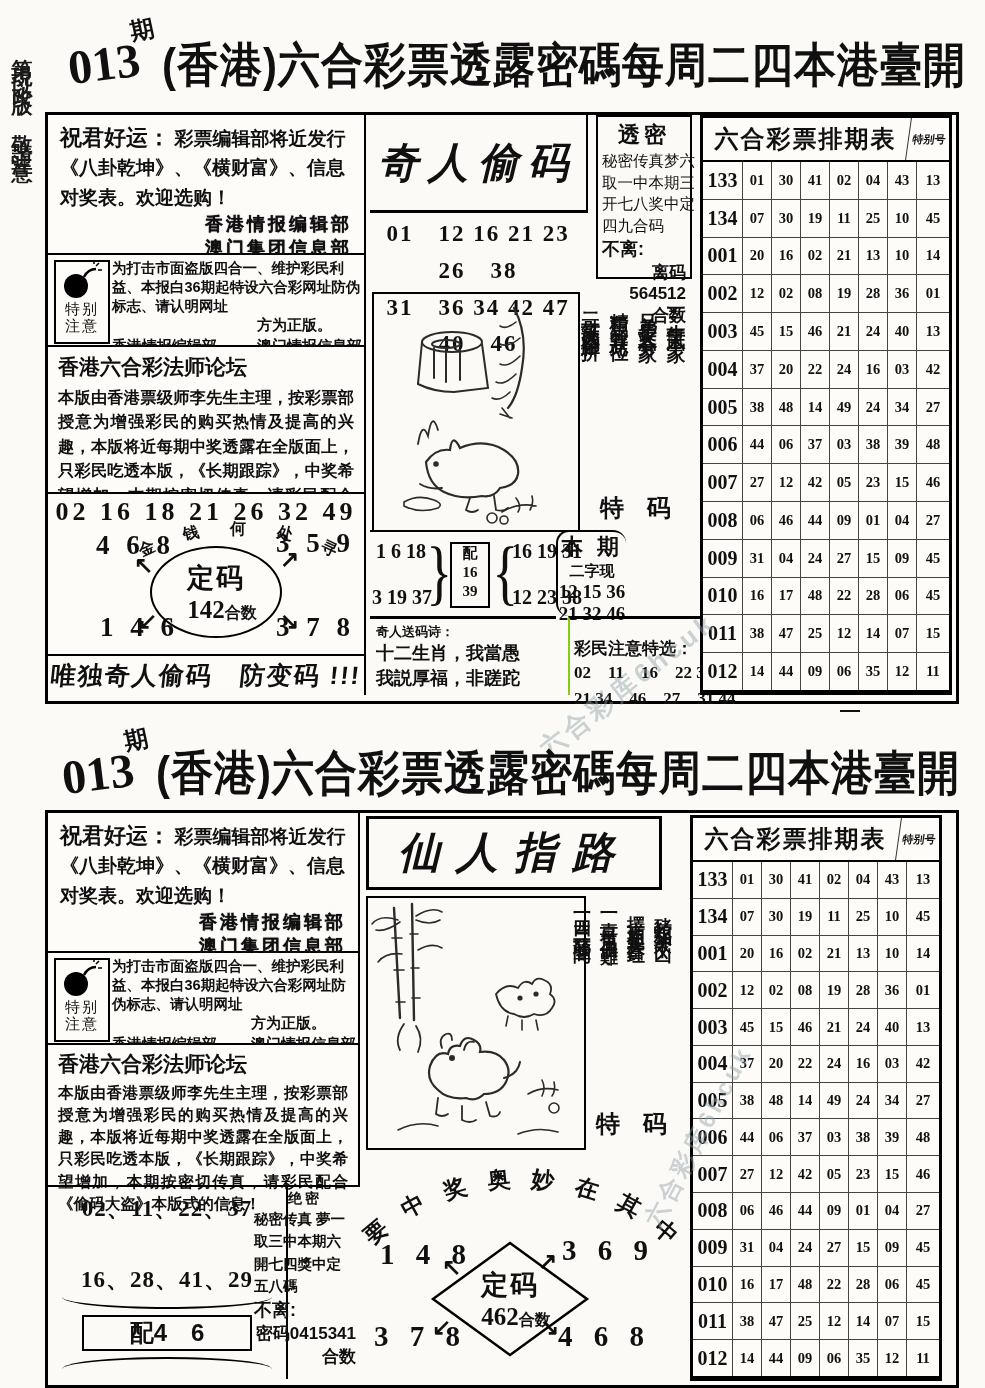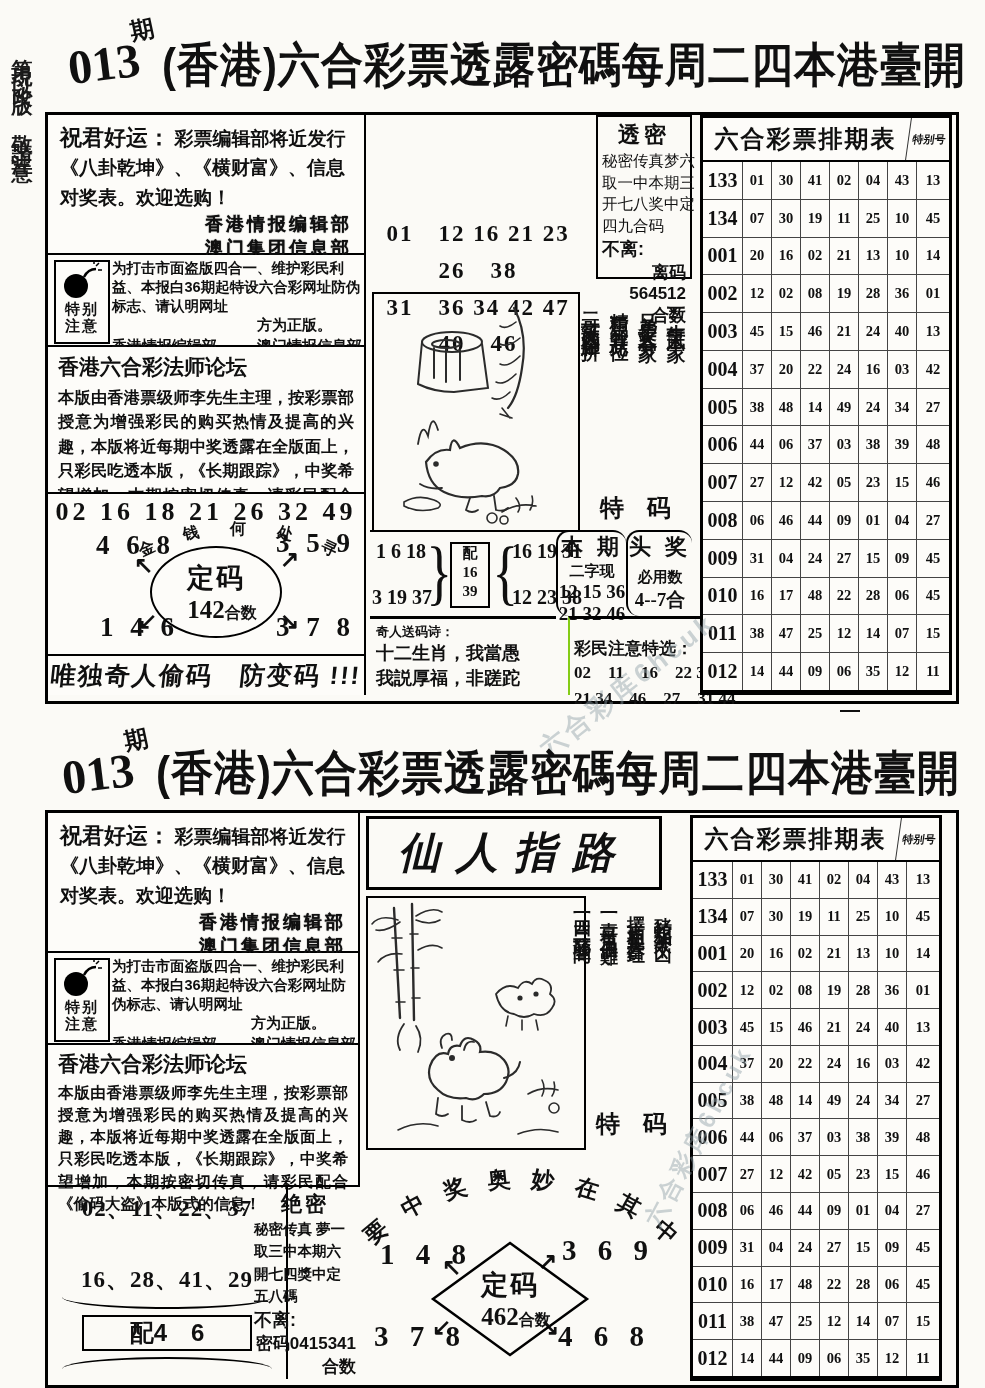--- a/index.html
+++ b/index.html
@@ -17,21 +17,21 @@
   .masthead{font-size:42px;font-weight:900;letter-spacing:1px;transform:scaleY(1.12);transform-origin:left top;white-space:nowrap;}
   
   .lbox{background:#fdfcf9;}
   .greet-title{font-weight:900;font-size:22px;display:inline;}
   .greet-body{font-weight:700;font-size:19px;line-height:1.55;display:inline;}
   .sig{font-weight:900;font-size:18px;text-align:right;letter-spacing:3px;text-shadow:0 0 1px #000;}
   .notice-text{font-weight:700;font-size:14.5px;line-height:1.32;}
   .notice-right{font-weight:700;font-size:15px;}
   .notice-sigs{display:flex;justify-content:space-between;font-weight:700;font-size:15px;margin-top:2px;}
   .bomb-box{position:absolute;border:2px solid #000;text-align:center;}
-  .bomb-label{font-size:15px;font-weight:700;line-height:1.15;letter-spacing:2px;}
+  .bomb-label{font-size:15px;font-weight:400;line-height:1.15;letter-spacing:2px;}
   .forum-title{font-weight:900;font-size:21px;margin-bottom:4px;}
   .forum-body{font-weight:600;font-size:16.3px;line-height:1.5;text-align:justify;}
   .numrow{font-family:"Liberation Serif",serif;font-weight:700;font-size:26px;letter-spacing:4px;text-align:center;}
   .corner-num{font-family:"Liberation Serif",serif;font-weight:700;font-size:27px;letter-spacing:5px;}
   .ellipse{border:2px solid #000;border-radius:50%;display:flex;flex-direction:column;align-items:center;justify-content:center;}
   .ellipse-title{font-weight:900;font-size:27px;letter-spacing:2px;}
   .ellipse-val{font-family:"Liberation Serif",serif;font-weight:700;font-size:25px;margin-left:12px;}
   .ellipse-val small{font-family:"Liberation Sans",sans-serif;font-size:16px;font-weight:700;}
   .arrow{font-size:23px;font-weight:700;}
   .slogan{font-weight:900;font-size:25px;transform:skewX(-6deg);letter-spacing:2px;white-space:nowrap;}
@@ -70,21 +70,21 @@
            font-family:"Liberation Serif",serif;font-weight:600;font-size:14.5px;}
   .sc-cell:last-child{border-right:none;}
   .sc-period{font-size:20px;font-weight:700;}
   
   .xianren-title{font-family:"Liberation Serif",serif;font-style:italic;font-weight:900;font-size:42px;
                  letter-spacing:16px;text-align:center;transform:scaleY(1.02);}
   .dun-line{font-family:"Liberation Serif",serif;font-weight:700;font-size:23px;letter-spacing:1px;white-space:nowrap;margin-top:40px;}
   .curve-down{border-bottom:2px solid #000;border-radius:0 0 50% 50%/0 0 100% 100%;height:10px;}
   .curve-up{border-top:2px solid #000;border-radius:50% 50% 0 0/100% 100% 0 0;height:10px;}
   .pair-box2{border:2px solid #000;text-align:center;font-weight:900;font-size:24px;}
-  .juemi-title{font-weight:900;font-size:21px;text-align:center;letter-spacing:3px;}
+  .juemi-title{font-weight:900;font-size:14px;text-align:center;letter-spacing:3px;}
   .juemi-line{font-weight:700;font-size:14.5px;line-height:1.55;white-space:nowrap;}
   .arc span{position:absolute;display:block;}
   .big-num{font-family:"Liberation Serif",serif;font-weight:700;font-size:29px;letter-spacing:7px;white-space:nowrap;}
   .diamond-wrap{display:flex;flex-direction:column;align-items:center;justify-content:center;}
   .watermark{color:#8fa0a8;opacity:.45;font-weight:700;letter-spacing:4px;white-space:nowrap;}
   .stray{font-weight:900;font-size:20px;}
   svg.sketch{display:block;}
 </style>
 </head>
 <body>
@@ -151,20 +151,23 @@
     <div class="abs arrow" style="left:86px;top:58px">↖</div>
     <div class="abs arrow" style="left:232px;top:52px">↗</div>
     <div class="abs arrow" style="left:90px;top:114px">↙</div>
     <div class="abs arrow" style="left:232px;top:114px">↘</div>
   </div>
 
   <div class="abs lbox" style="left:48px;top:654px;width:318px;height:41px;border-right:2px solid #000;border-top:2px solid #000;box-sizing:border-box;display:flex;align-items:center;justify-content:center">
     <div class="slogan">唯独奇人偷码　防变码 !!!</div>
   </div>
 
+  <div class="abs" style="left:370px;top:115px;width:218px;height:98px;border-right:2px solid #000;border-bottom:3px solid #000;display:flex;align-items:center;justify-content:center;box-sizing:border-box">
+    <div class="qiren-title">奇人偷码</div>
+  </div>
   <div class="abs mid-nums" style="left:370px;top:216px;width:216px">
     <div>01　12 16 21 23 26　38</div>
     <div>31　36 34 42 47 40　46</div>
   </div>
 
   <div class="abs b2" style="left:372px;top:292px;width:204px;height:236px">
     <svg class="sketch" width="200" height="232" viewBox="0 0 200 232" stroke="#2b2b2b" fill="none" stroke-width="2" stroke-linecap="round">
       <ellipse cx="78" cy="48" rx="30" ry="10"></ellipse>
       <path d="M48,48 l-4,42 q16,8 36,8 l34,-4 -6,-44"></path>
       <path d="M60,54 v30 M72,56 v32 M86,56 v30"></path>
@@ -214,25 +217,20 @@
     <div class="abs brace" style="left:118px;top:4px">{</div>
     <div class="abs bn" style="left:142px;top:8px">16 19 31</div>
     <div class="abs bn" style="left:142px;top:54px">12 23 38</div>
   </div>
 
   <div class="abs cellbox" style="left:556px;top:530px;width:70px;height:86px;border-top:2px solid #000;box-sizing:border-box">
     <div class="cb-title">本 期</div>
     <div class="cb-sub">二字现</div>
     <div class="cb-num">12 15 36</div>
     <div class="cb-num">21 32 46</div>
-  </div>
-  <div class="abs cellbox" style="left:626px;top:530px;width:66px;height:86px;border-top:2px solid #000;box-sizing:border-box">
-    <div class="cb-title">头 奖</div>
-    <div class="cb-sub" style="margin-top:6px">必用数</div>
-    <div class="cb-num">4--7合</div>
   </div>
 
   <div class="abs" style="left:370px;top:616px;width:186px;height:79px;border-top:3px solid #000;padding:4px 6px;box-sizing:border-box">
     <div class="songma-title">奇人送码诗：</div>
     <div class="songma-line">十二生肖，我當愚</div>
     <div class="songma-line">我説厚福，非蹉跎</div>
   </div>
   <div class="abs" style="left:568px;top:616px;width:136px;height:79px;border-top:3px solid #000;border-left:2px solid #84cc16;padding:18px 4px;box-sizing:border-box">
     <div class="texuan-title">彩民注意特选：</div>
     <div class="texuan-line">02　11　16　22 37 46</div>

